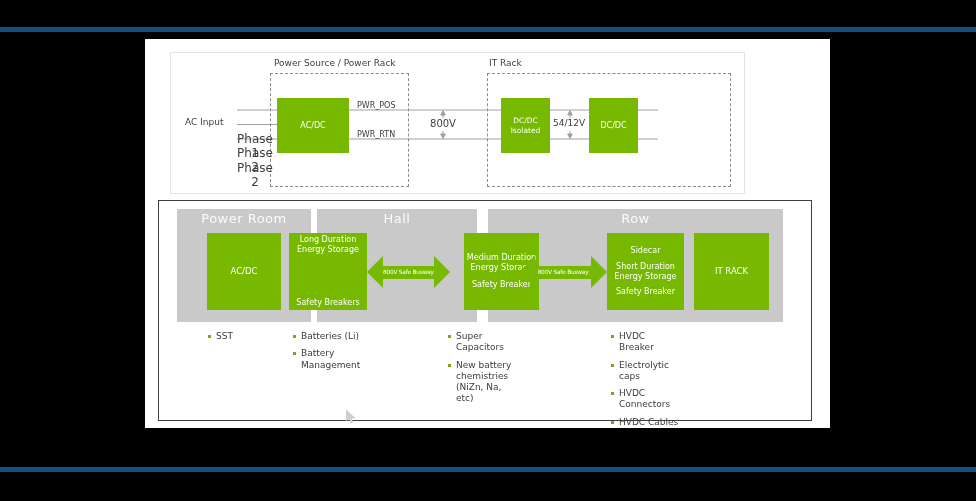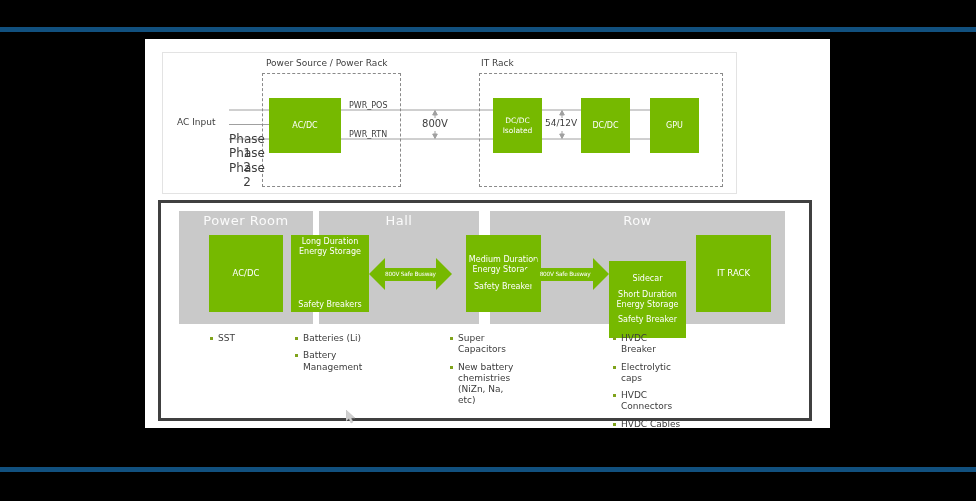--- a/index.html
+++ b/index.html
@@ -6,21 +6,21 @@
   html,body { width:976px; height:501px; background:#000; font-family:"DejaVu Sans", sans-serif; overflow:hidden; }
   .stage { position:relative; width:976px; height:501px; background:#000; }
 
   .rule { position:absolute; left:0; right:0; height:5px; background:var(--divider-blue,#11507e); }
   .rule-top { top:27px; }
   .rule-bottom { top:467px; }
 
   .slide { position:absolute; left:145px; top:39px; width:685px; height:389px; background:#fff; }
 
   
-  .topdiag { position:absolute; left:17px; top:13px; width:575px; height:142px; border:1px solid #e3e3e3; background:#fff; }
+  .topdiag { position:absolute; left:25px; top:13px; width:575px; height:142px; border:1px solid #e3e3e3; background:#fff; }
   .wirelayer { position:absolute; left:0; top:0; width:575px; height:142px; }
   .dashedbox { position:absolute; border:1px dashed #8a8a8a; background:transparent; }
   .dash-a { left:99px; top:20px; width:139px; height:114px; }
   .dash-b { left:316px; top:20px; width:244px; height:114px; }
   .diag-label { position:absolute; font-size:9px; color:#3d3d3d; white-space:nowrap; }
   .lbl-prack { left:103px; top:5px; }
   .lbl-itrack { left:318px; top:5px; }
   .lbl-acinput { left:14px; top:64px; font-size:9px; }
   .phase { position:absolute; width:40px; left:64px; text-align:center; font-size:12px; color:#3d3d3d;margin-top:32px; }
   .ph1 { top:47px; } .ph2 { top:61px; } .ph3 { top:76px; }
@@ -30,29 +30,29 @@
   .lbl-800 { left:252px; top:65px; width:40px; text-align:center; font-size:10px; }
   .lbl-5412 { left:378px; top:65px; width:40px; text-align:center; font-size:9px; }
   .gblock { position:absolute; background:var(--nvidia-green,#76b900); color:#fff; display:flex; flex-direction:column; align-items:center; justify-content:center; text-align:center; }
   .tb { top:45px; height:55px; font-size:8px; line-height:1.25; }
   .b-acdc1 { left:106px; width:72px; }
   .b-iso { left:330px; width:49px; font-size:7.5px; }
   .b-dcdc { left:418px; width:49px; }
   .b-gpu { left:487px; width:49px; }
 
   
-  .botdiag { position:absolute; left:13px; top:161px; width:654px; height:221px; border:3px solid #404040; background:#fff; }
+  .botdiag { position:absolute; left:13px; top:161px; width:654px; height:221px; border:1px solid #404040; background:#fff; }
   .panel { position:absolute; top:8px; height:113px; background:var(--panel-gray,#c9c9c9); }
   .p1 { left:18px; width:134px; } .p2 { left:158px; width:160px; } .p3 { left:329px; width:295px; }
   .panel-h { padding-top:2px; text-align:center; font-size:13px; color:rgba(255,255,255,0.92); letter-spacing:0.5px; }
   .bb { top:32px; height:77px; font-size:8px; line-height:1.2; padding:2px; }
   .b-acdc2 { left:48px; width:74px; font-size:8.5px; }
   .b-long { left:130px; width:78px;gap:20px; }
   .b-med { left:285px; width:75px;margin-left:20px; }
-  .b-side { left:448px; width:77px;margin-top:26px; }
+  .b-side { left:448px; width:77px; }
   .b-itr { left:535px; width:75px; font-size:8.5px; }
   .blk-gap { height:8px; }
   .blk-gap-sm { height:6px; }
 
   .busway { position:absolute; top:55px; height:32px; display:flex; align-items:center; }
   .bw1 { left:208px; width:77px; } .bw2 { left:360px; width:88px; }
   .bw-head { width:0; height:0; border-top:16px solid transparent; border-bottom:16px solid transparent; }
   .bw-left { border-right:16px solid var(--nvidia-green,#76b900); }
   .bw-right { border-left:16px solid var(--nvidia-green,#76b900); }
   .bw-bar { flex:1; height:13px; background:var(--nvidia-green,#76b900); display:flex; align-items:center; justify-content:center; color:#fff; font-size:5.8px; letter-spacing:-0.2px; white-space:nowrap; overflow:visible; }
@@ -116,23 +116,20 @@
       <div class="gblock tb b-acdc1">
         <span>AC/DC</span>
       </div>
       <div class="gblock tb b-iso">
         <span>DC/DC</span>
         <span>Isolated</span>
       </div>
       <div class="gblock tb b-dcdc">
         <span>DC/DC</span>
       </div>
-      <div class="gblock tb b-gpu">
-        <span>GPU</span>
-      </div>
     </div>
 
     <div class="botdiag">
       <div class="panel p1">
         <div class="panel-h">Power Room</div>
       </div>
       <div class="panel p2">
         <div class="panel-h">Hall</div>
       </div>
       <div class="panel p3">

